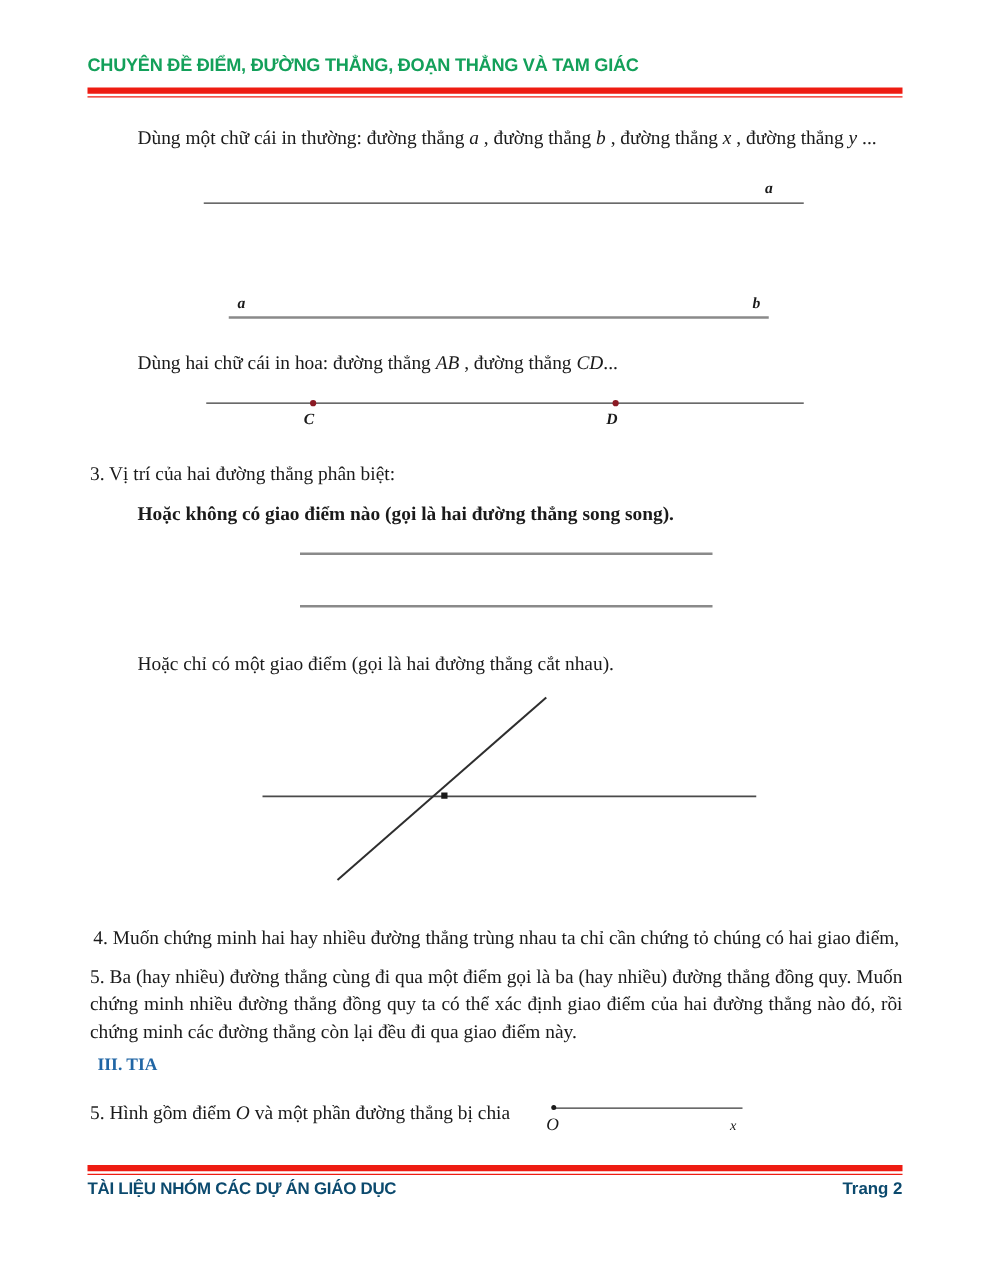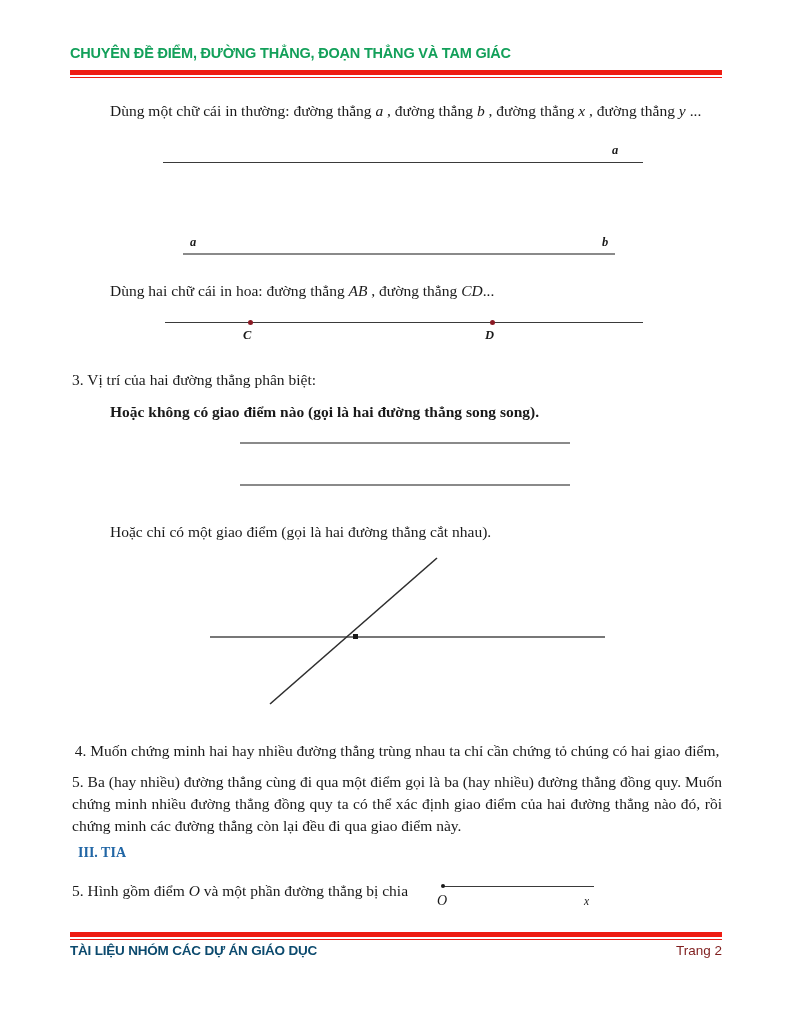--- a/index.html
+++ b/index.html
@@ -74,23 +74,23 @@
     font-size: 13.5px;
     letter-spacing: -0.2px;
     color: #0c4a6e;
     white-space: nowrap;
   }
   #footer-right {
     position: absolute;
     right: 70px;
     top: 943px;
     font-family: "Liberation Sans", "DejaVu Sans", sans-serif;
-    font-weight: normal;
+    font-weight: bold;
     font-size: 13.5px;
-    color: #7f1d1d;
+    color: #0c4a6e;
     white-space: nowrap;
   }
 
   
   .para {
     position: absolute;
     font-size: 15.5px;
     line-height: 22px;
     color: #1a1a1a;
   }

